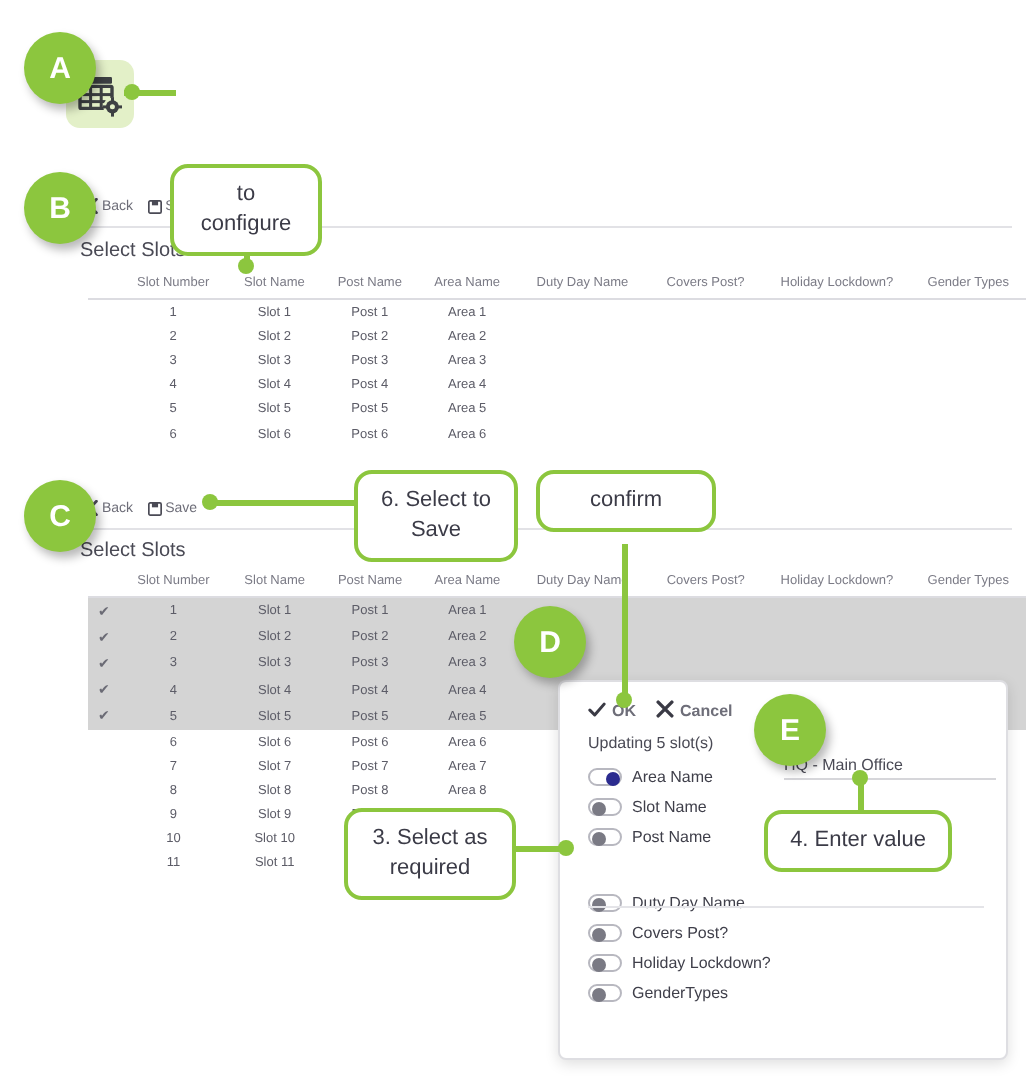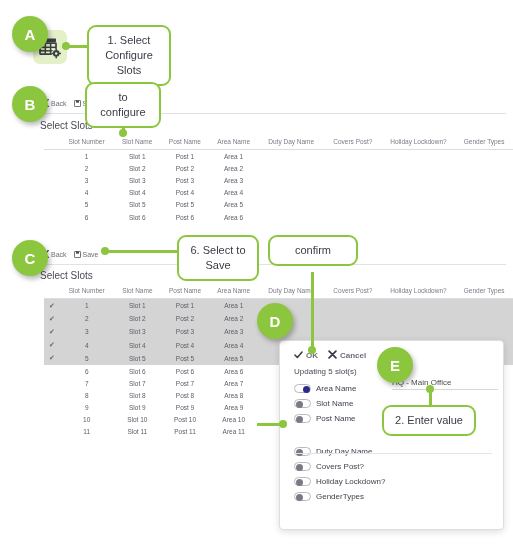--- a/index.html
+++ b/index.html
@@ -200,24 +200,20 @@
     </svg>
   </div>
 
   <div class="badge" style="left:12px; top:16px;">
     <span>A</span>
   </div>
 
   <div class="conn h" style="left:62px; top:45px; width:26px;"></div>
   <div class="dot" style="left:62px; top:42px;"></div>
 
-  <div class="callout" style="left:87px; top:25px; width:84px;">
-    <div>1. Select</div>
-    <div>Configure Slots</div>
-  </div>
 
   <div class="badge" style="left:12px; top:86px;">
     <span>B</span>
   </div>
 
   <div class="toolbar" style="left:44px; top:99px;">
     <div class="tb-btn">
       <span class="tb-ico">
         <svg width="5" height="8" viewBox="0 0 5 8">
             <path d="M4.2 0.6 L1 4 L4.2 7.4" fill="none" stroke="#4a4a55" stroke-width="1.4" stroke-linecap="round" stroke-linejoin="round"></path>
@@ -596,19 +592,23 @@
 
   <div class="value-input" style="left:392px; top:378px; width:106px;">HQ - Main Office</div>
 
   <div class="badge" style="left:377px; top:347px;">
     <span>E</span>
   </div>
 
   <div class="conn v" style="left:429px; top:388px; height:18px;"></div>
   <div class="dot" style="left:426px; top:385px;"></div>
   <div class="callout" style="left:382px; top:405px; width:94px;">
-    <div>2. Enter value</div>
-  </div>
-
+    <div>4. Enter value</div>
+  </div>
+
+  <div class="callout" style="left:172px; top:404px; width:86px;">
+    <div>3. Select as</div>
+    <div>required</div>
+  </div>
   <div class="conn h" style="left:257px; top:423px; width:27px;"></div>
   <div class="dot" style="left:279px; top:420px;"></div>
 
 </div>
 
 </body></html>

